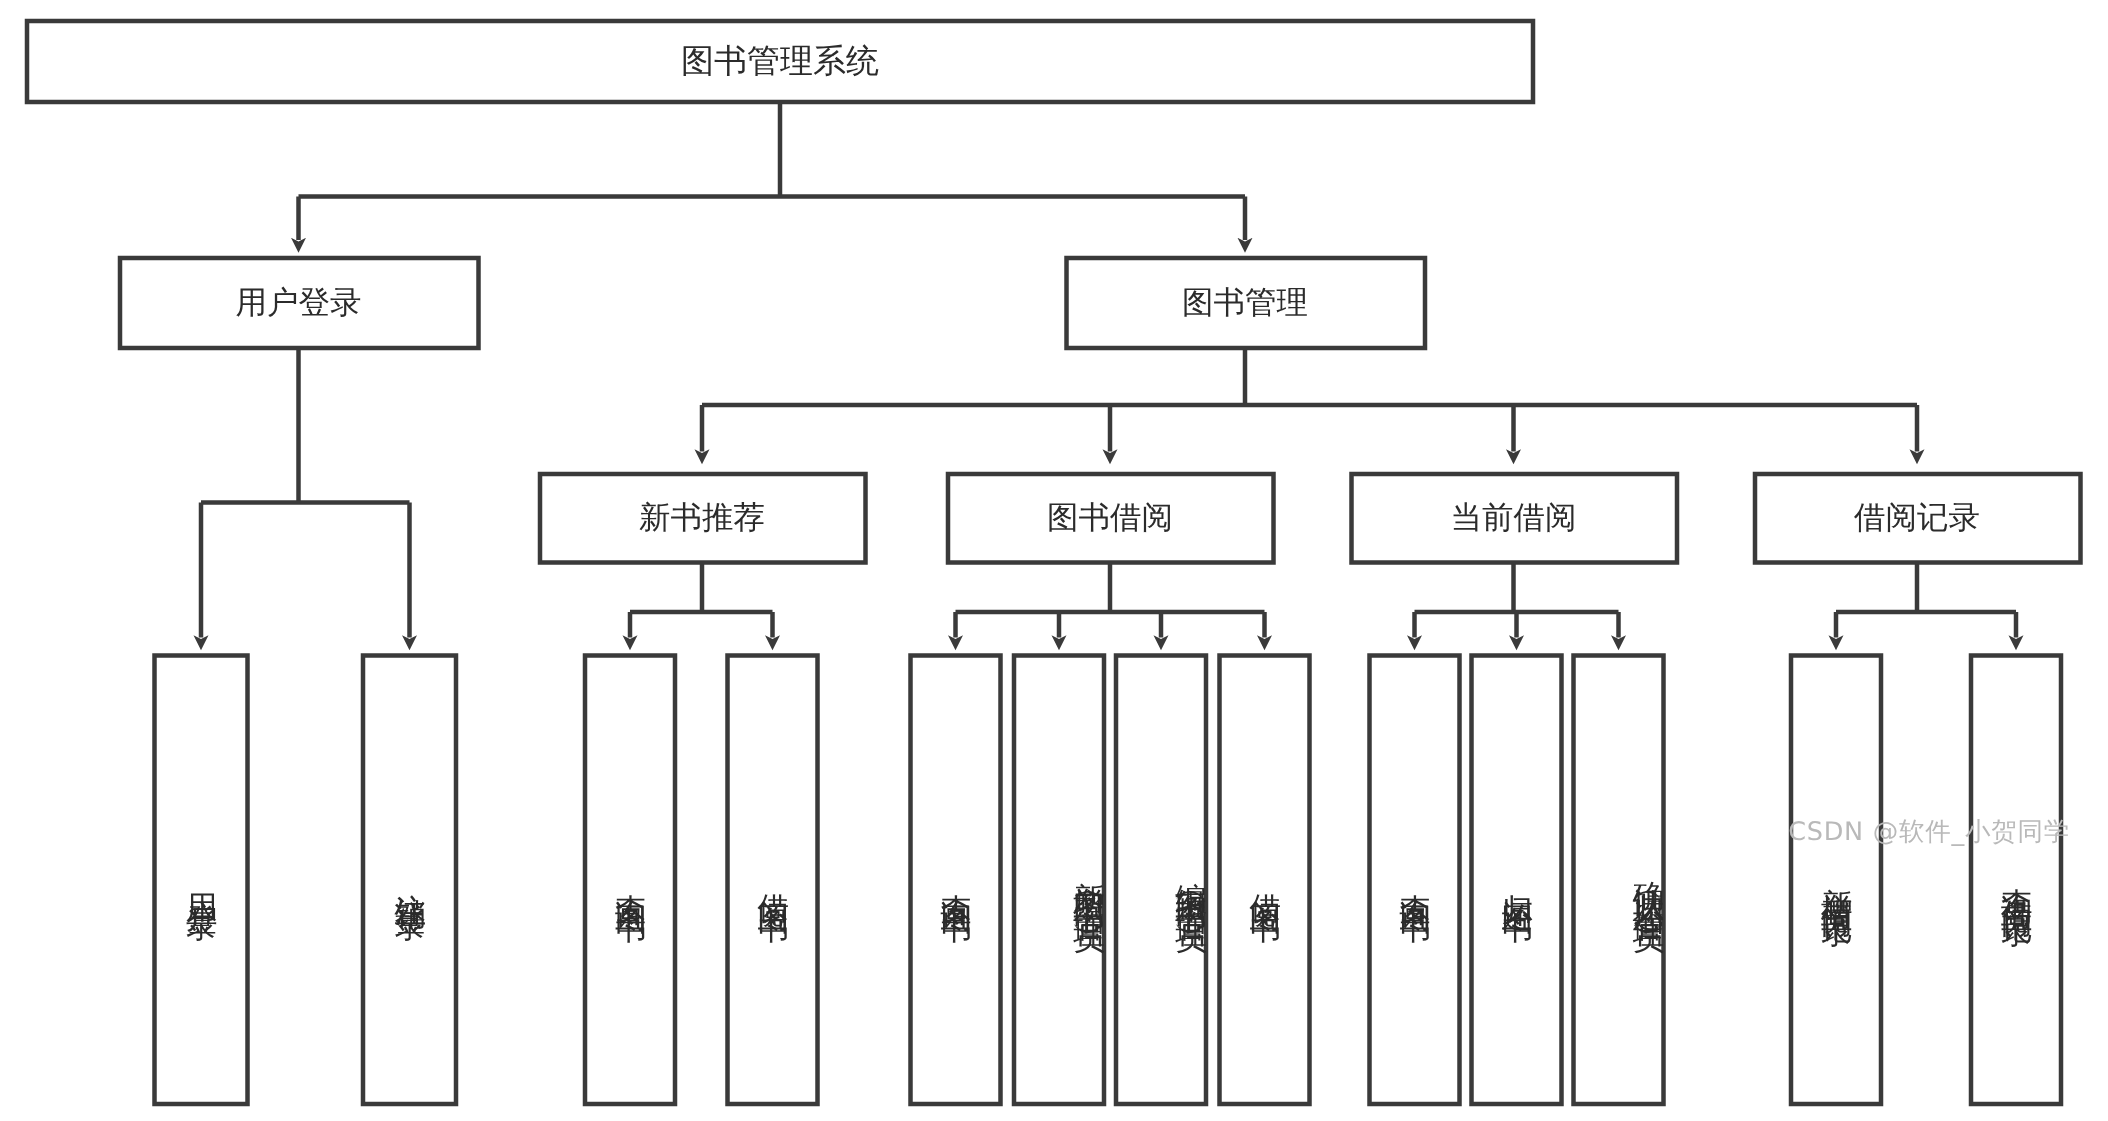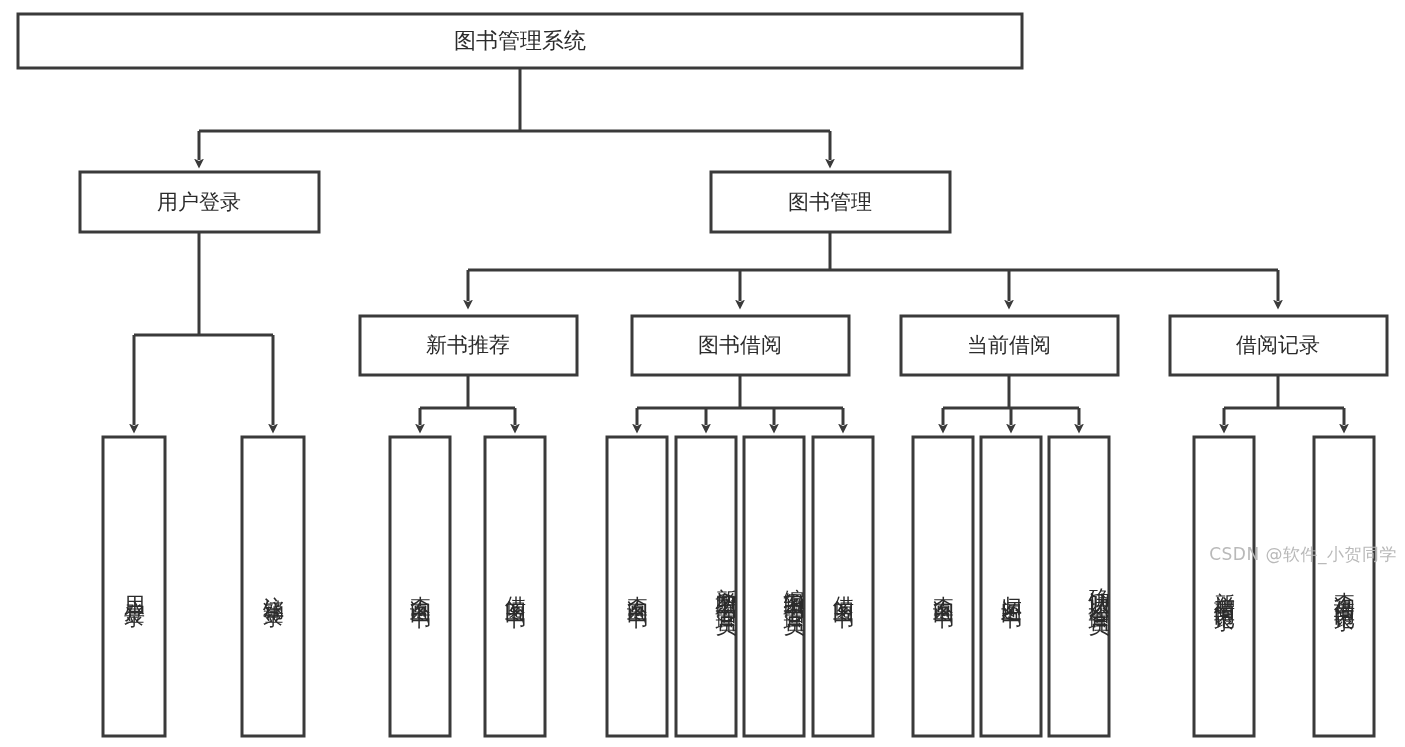--- a/index.html
+++ b/index.html
@@ -38,21 +38,21 @@
     letter-spacing:4px;
     color:#2b2b2b;
     white-space:nowrap;
     overflow:hidden;
     pointer-events:none;
   }
   .vlabel.center{align-items:center;}
 
   #watermark{
     position:absolute;
-    right:8px;
+    right:25px;
     bottom:6px;
     font-family:"DejaVu Sans","Liberation Sans",sans-serif;
     font-size:17px;
     color:#b9b9b9;
     letter-spacing:0.5px;
     white-space:nowrap;
   }
 </style>
 </head>
 <body>

